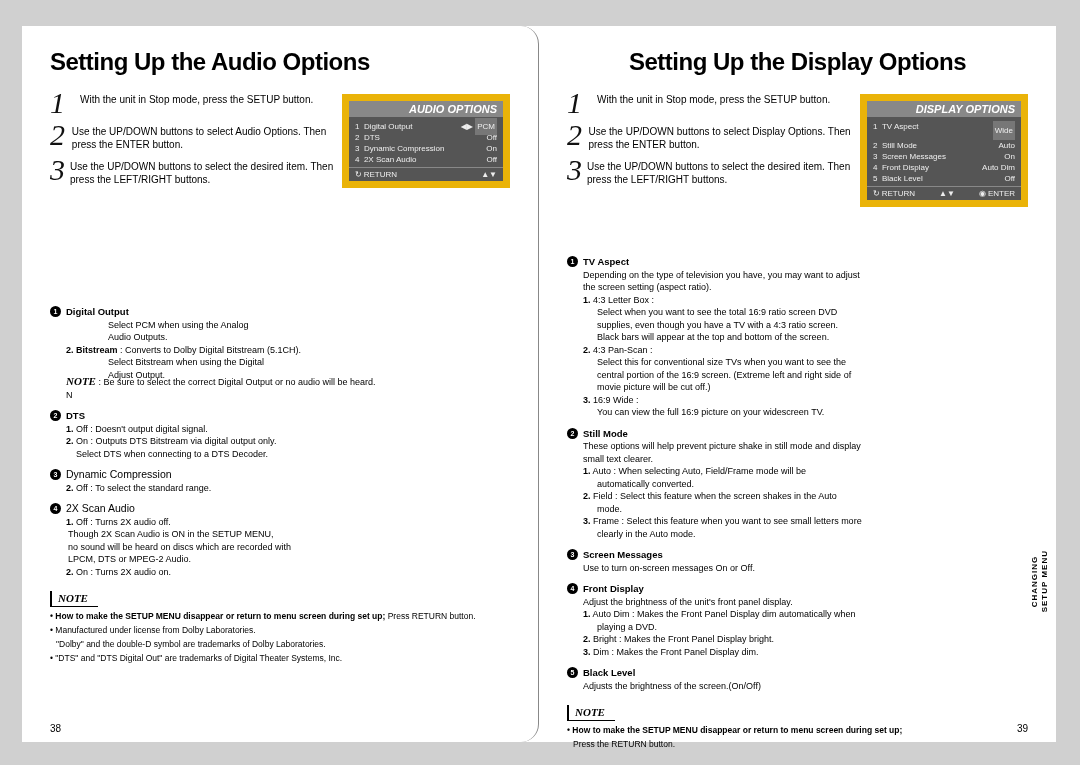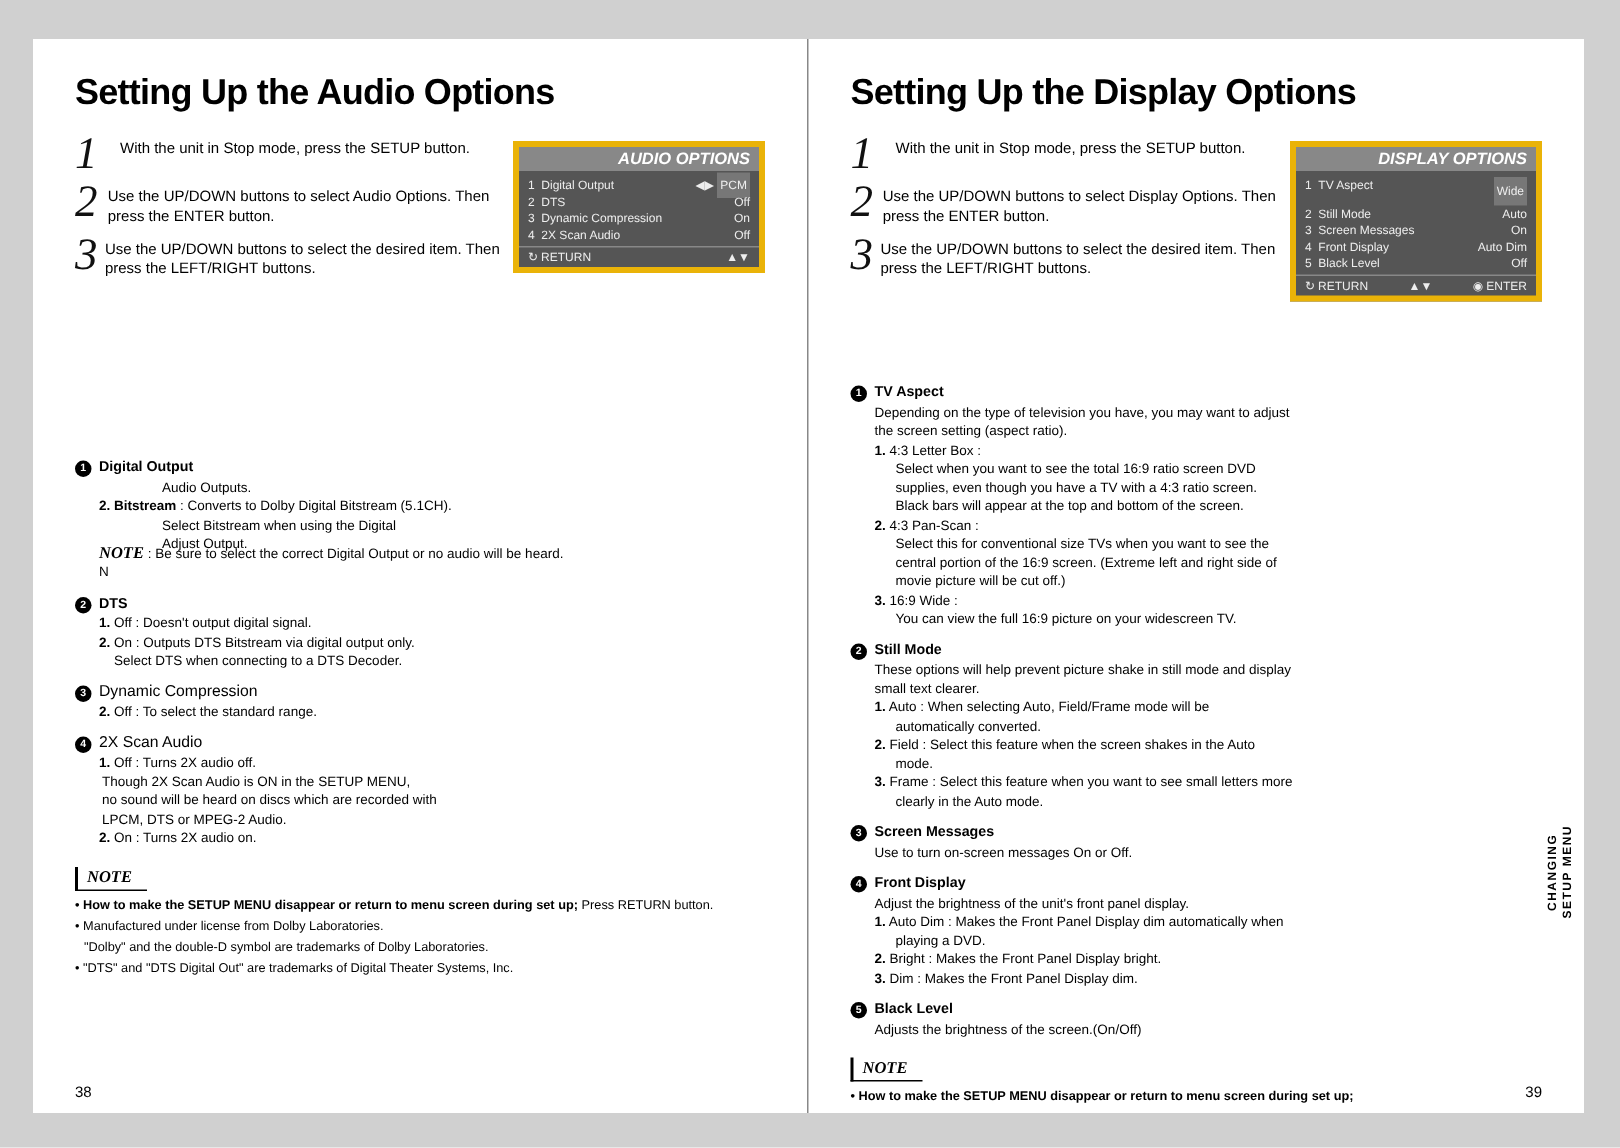--- a/index.html
+++ b/index.html
@@ -18,50 +18,51 @@
     left: 22px; top: 26px;
     width: 1034px; height: 716px;
     background: #fff;
     display: flex;
   }
   .page {
     width: 50%;
     height: 100%;
     padding: 22px 28px 10px 28px;
     position: relative;
+    border-radius: 18px;
   }
   .page.left { border-right: 1px solid #888; }
   h1.title {
     font-family: "Arial Narrow", Arial, sans-serif;
     font-size: 24px;
     font-weight: bold;
     letter-spacing: -0.5px;
   }
-  .page.right h1.title { text-align: left; }
+  .page.right h1.title { text-align: center; }
   .steps { margin-top: 14px; }
   .step { display: flex; margin-bottom: 6px; }
   .step-num {
     font-family: Georgia, "Times New Roman", serif;
     font-style: italic;
     font-size: 30px;
     line-height: 26px;
     width: 30px;
     font-weight: normal;
     color: #111;
   }
   .step-text { font-size: 10px; line-height: 13px; padding-top: 3px; }
   .osd {
     position: absolute;
     top: 68px;
     right: 28px;
     width: 168px;
     background: #555;
     color: #eee;
     font-size: 8px;
-    border: 4px solid #eab308;
+    border: 7px solid #eab308;
   }
   .osd-title {
     background: #888;
     padding: 2px 6px;
     font-weight: bold;
     font-style: italic;
     text-align: right;
     font-size: 11px;
     color: #fff;
   }
@@ -177,20 +178,21 @@
         <span>↻ <span>RETURN</span></span>
         <span class="tri">▲▼</span>
       </div>
     </div>
 
     <div class="details">
       <div class="item">
         <div class="bnum"><span class="circ">1</span></div>
         <div class="item-body">
           <div class="head">Digital Output</div>
+          <p class="sub" style="padding-left:54px">Select PCM when using the Analog</p>
           <p class="sub" style="padding-left:54px">Audio Outputs.</p>
           <p class="sub"><span class="lead">2. Bitstream</span><span> : Converts to Dolby Digital Bitstream (5.1CH).</span></p>
           <p class="sub" style="padding-left:54px">Select Bitstream when using the Digital</p>
           <p class="sub" style="padding-left:54px">Adjust Output.</p>
           <p style="margin-top:-6px"><span class="note-inline">NOTE</span><span> : Be sure to select the correct Digital Output or no audio will be heard.</span></p>
           <p>N</p>
         </div>
       </div>
 
       <div class="item">
@@ -344,20 +346,21 @@
         <div class="item-body">
           <div class="head">Black Level</div>
           <p>Adjusts the brightness of the screen.(On/Off)</p>
         </div>
       </div>
     </div>
 
     <div class="note-box">NOTE</div>
     <div class="notes">
       <p><span class="lead">• How to make the SETUP MENU disappear or return to menu screen during set up;</span></p>
+      <p style="padding-left:14px">Press the RETURN button.</p>
     </div>
 
     <div class="pgnum">39</div>
 
     <div class="side-tab">
       <span>CHANGING</span><br><span>SETUP MENU</span>
     </div>
   </div>
 </div>
 

